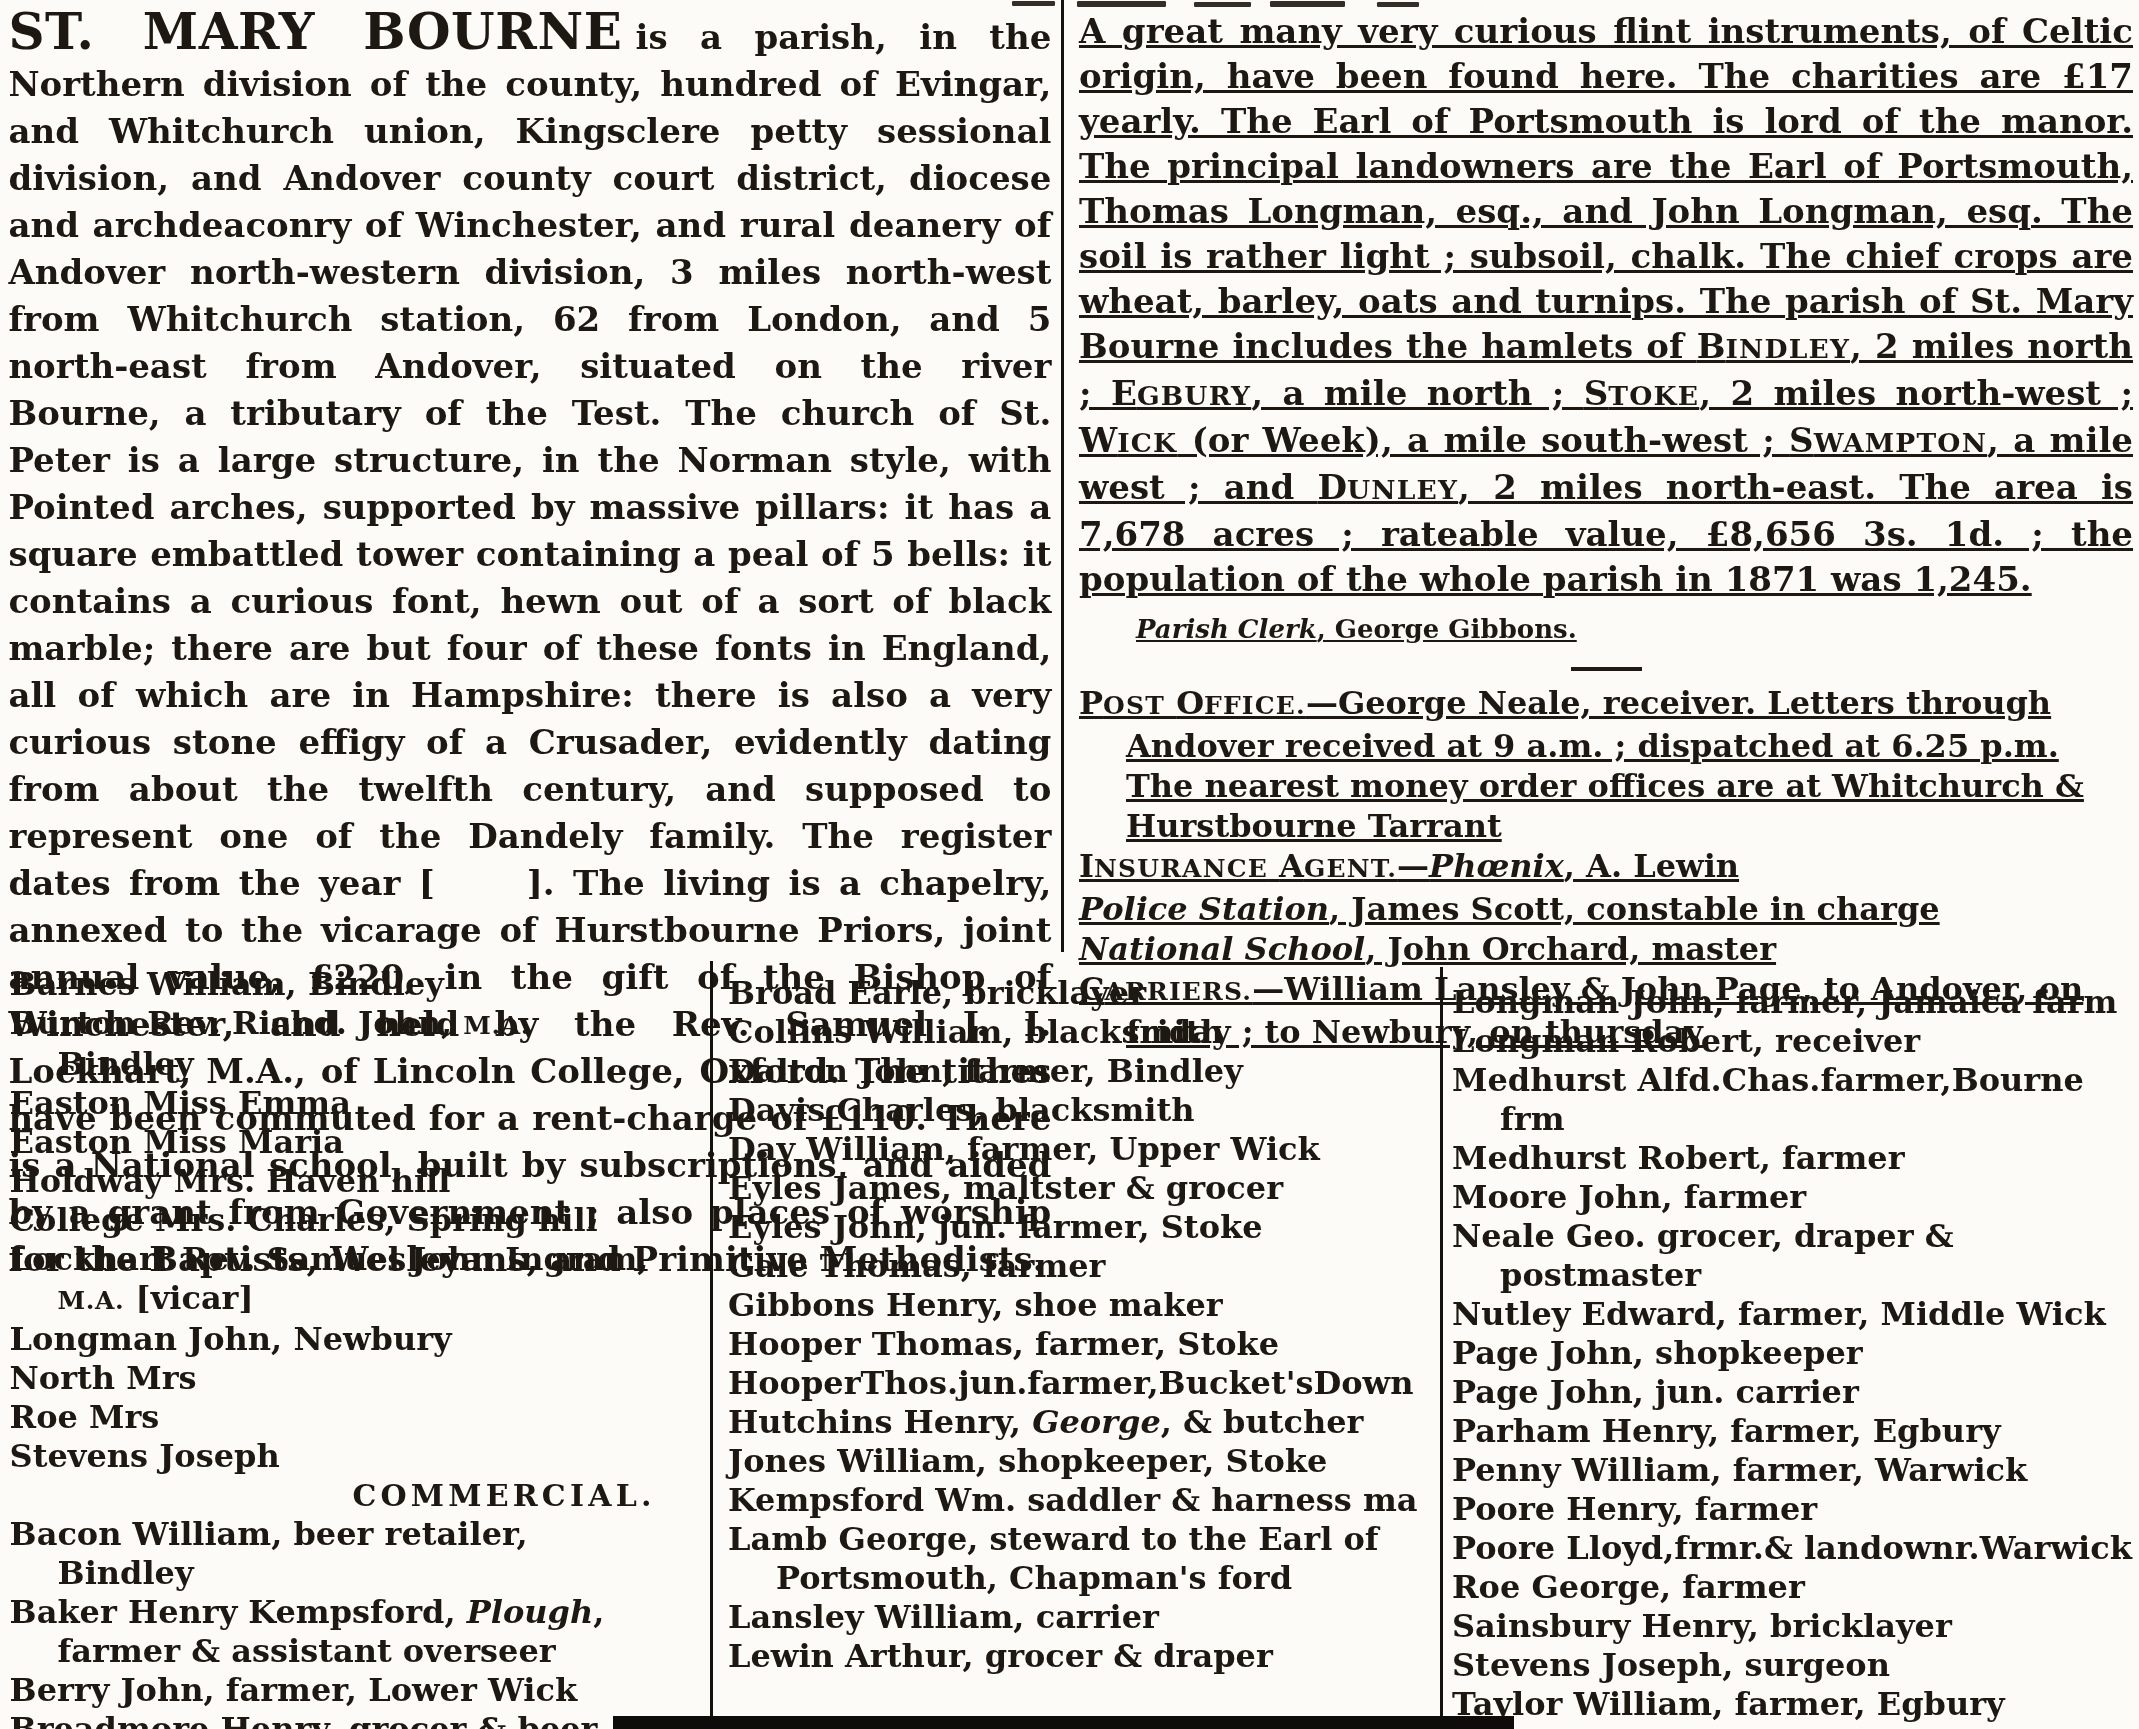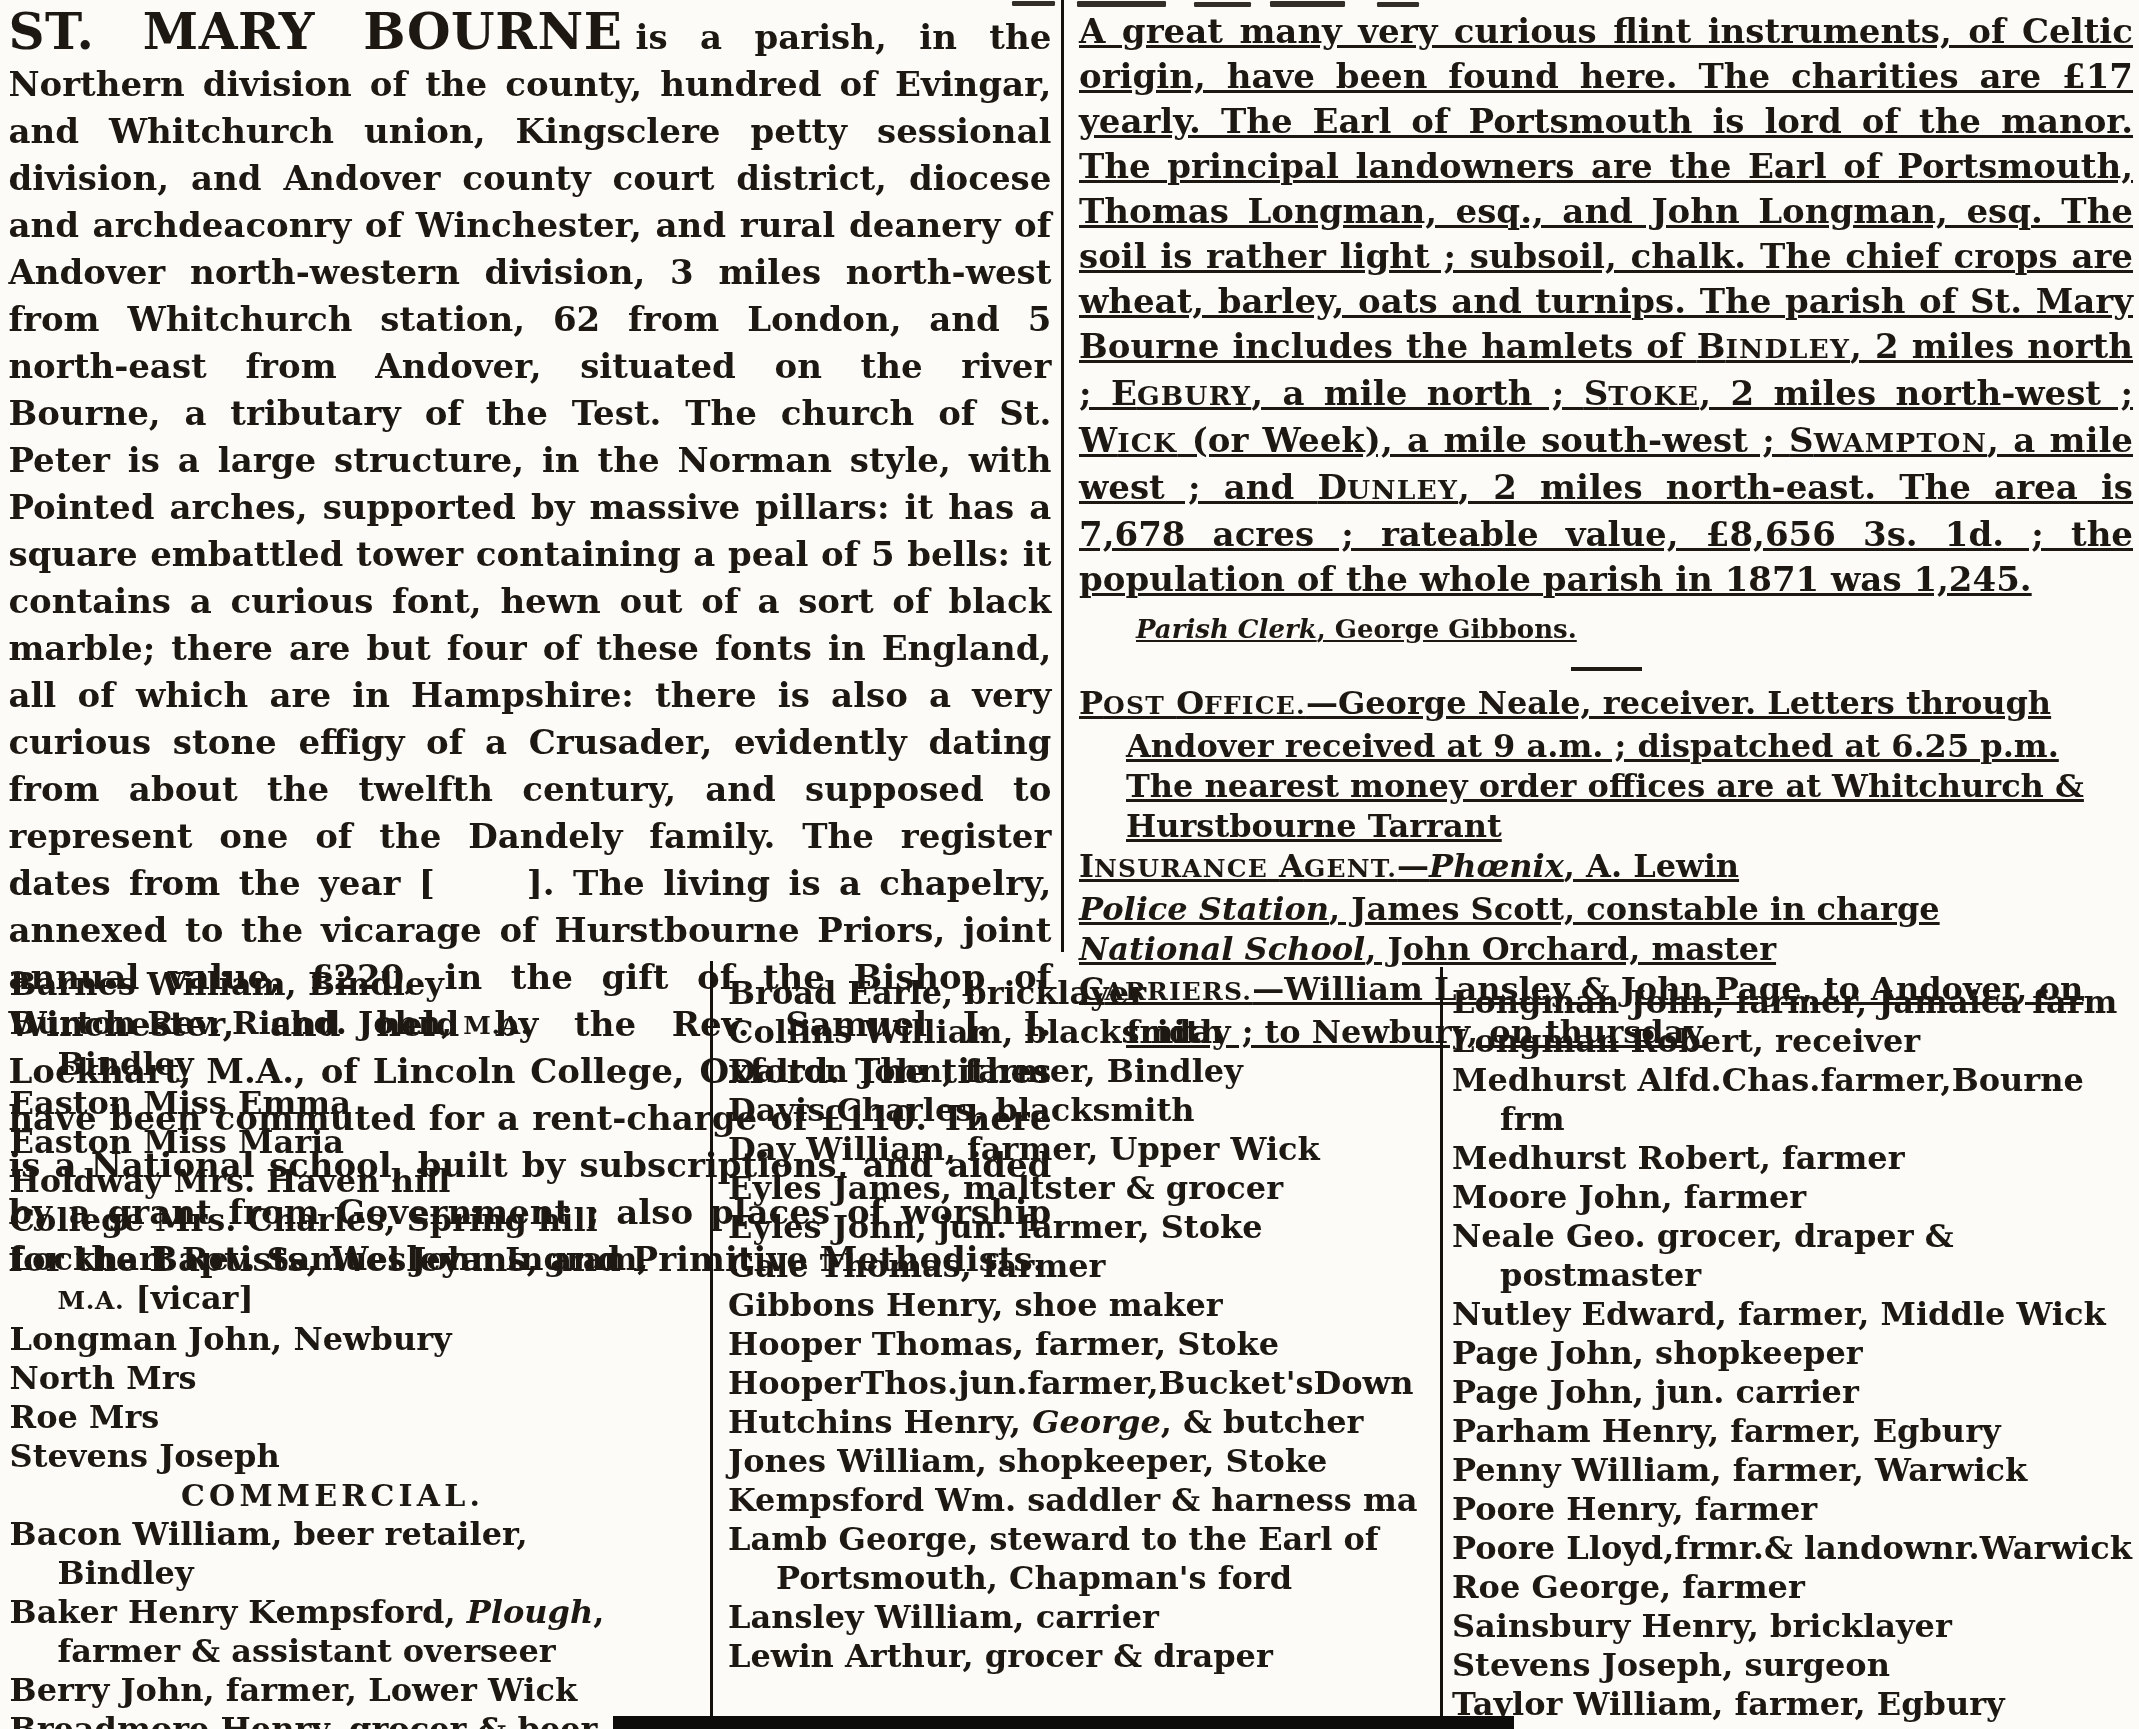--- a/index.html
+++ b/index.html
@@ -46,21 +46,21 @@
   #fr3{left:1194px;top:1.8px;width:57px;height:5.4px;}
   #fr4{left:1270px;top:1.2px;width:75px;height:6px;}
   #fr5{left:1377px;top:1.8px;width:42px;height:5.4px;}
 
   
   .dir-col{position:absolute;font-size:32px;line-height:39px;}
   #col1{left:9.6px;top:965px;width:646px;}
   #col2{left:728px;top:974px;width:694px;}
   #col3{left:1452px;top:983px;width:682px;}
   .dir-line{padding-left:48px;text-indent:-48px;}
-  .dir-heading{text-align:center;letter-spacing:4.2px;font-size:30px;line-height:39px;}
+  .dir-heading{text-align:right;letter-spacing:4.2px;font-size:30px;line-height:39px;}
 </style>
 </head>
 <body>
 
 <main class="page">
 
   <span class="frag" id="fr1"></span>
   <span class="frag" id="fr2"></span>
   <span class="frag" id="fr3"></span>
   <span class="frag" id="fr4"></span>

